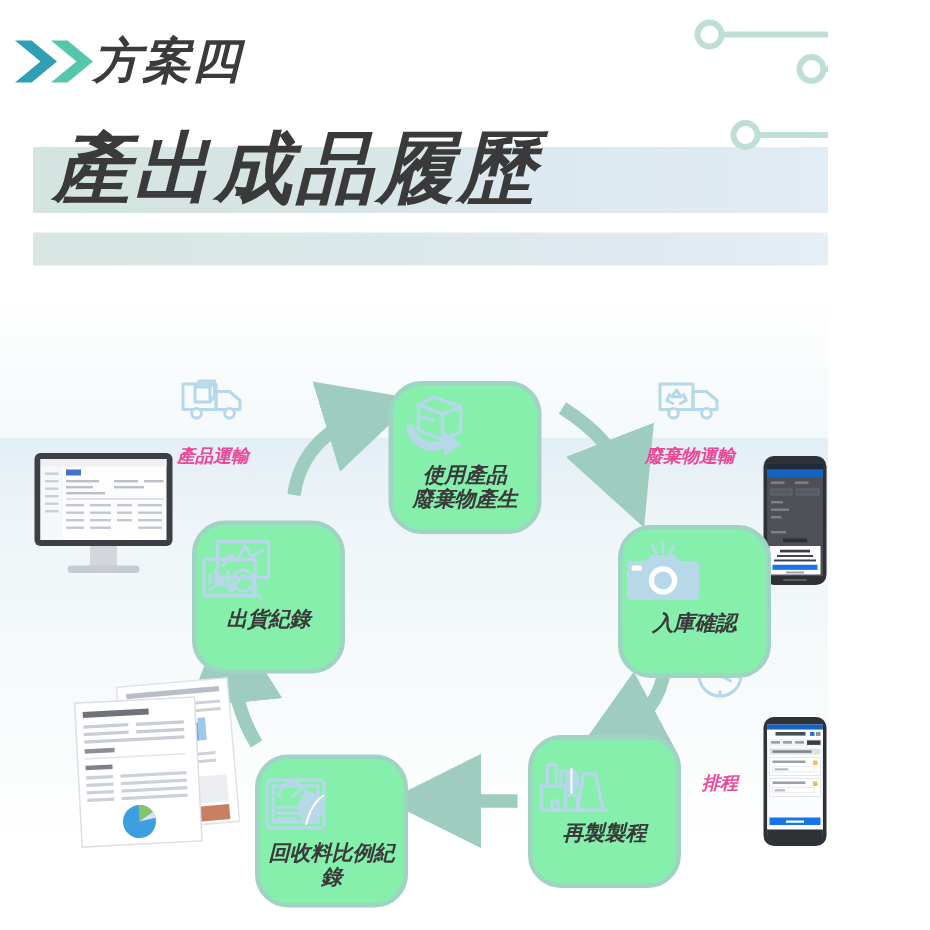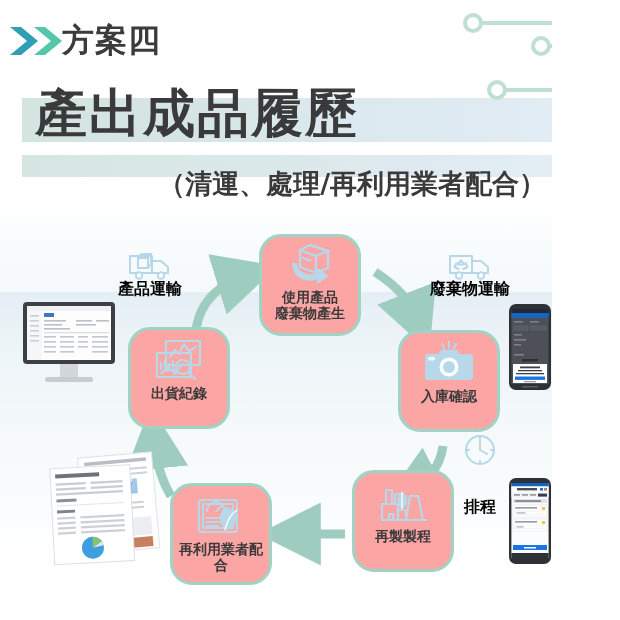--- a/index.html
+++ b/index.html
@@ -2,21 +2,21 @@
 <html><head>
 <meta charset="utf-8">
 <style>
   html,body{margin:0;padding:0;}
   body{
     width:620px;height:620px;overflow:hidden;
     background:#ffffff;
     font-family:"Liberation Sans","DejaVu Sans",sans-serif;
     position:relative;
   }
-  #stage{position:absolute;inset:0;width:552px;height:620px;overflow:hidden;background:#fff;}
+  #stage{position:absolute;inset:0;width:552px;height:620px;overflow:hidden;background:#fff;font-style:italic;}
 
   
   .bg-wash{position:absolute;left:0;right:0;pointer-events:none;}
   .wash-lower{
     top:292px;height:328px;
     background:linear-gradient(180deg,#e4eef5 0%,#eef5f8 18%,#f6fafb 48%,#ffffff 82%);
   }
   .wash-mid{
     top:196px;height:120px;
     background:linear-gradient(180deg,rgba(255,255,255,0) 0%,rgba(229,241,246,.55) 100%);
@@ -48,45 +48,46 @@
     font-size:27px;font-weight:bold;color:#3a3a3a;letter-spacing:0px;
     font-family:"DejaVu Sans","Liberation Sans",sans-serif;
     white-space:nowrap;line-height:36px;
   }
 
   .circuit{position:absolute;left:440px;top:0px;width:180px;height:110px;}
 
   
   .node{
     position:absolute;width:102px;height:102px;border-radius:22px;
-    background:#fca5a5;
+    background:#86efac;
     border:3px solid #9fd3c4;
     box-sizing:border-box;
-    display:flex;flex-direction:column;align-items:center;justify-content:flex-start;
+    display:flex;flex-direction:column;justify-content:flex-start;
     box-shadow:0 0 0 0 rgba(0,0,0,0);
+    margin-top:20px;
   }
   .node .nicon{margin-top:7px;width:54px;height:46px;display:block;}
   .node .nlabel{
     margin-top:2px;font-size:14px;font-weight:bold;color:#3a3a3a;
     font-family:"DejaVu Sans","Liberation Sans",sans-serif;
     text-align:center;line-height:16px;letter-spacing:0px;white-space:pre-line;
   }
   .node.two .nicon{margin-top:4px;}
   #node-use{left:259px;top:234px;}
-  #node-in{left:398px;top:330px;}
+  #node-in{left:412px;top:330px;}
   #node-remake{left:352px;top:470px;}
   #node-trace{left:170px;top:483px;}
   #node-ship{left:128px;top:327px;}
 
   
   .sidelab{position:absolute;display:flex;flex-direction:column;align-items:center;}
   .sidelab .slicon{display:block;}
   .sidelab .sltext{
-    font-size:16px;font-weight:bold;color:#000000;letter-spacing:0px;
-    font-family:"DejaVu Sans","Liberation Sans",sans-serif;line-height:14px;margin-top:0;
+    font-size:12px;font-weight:bold;color:#ec4899;letter-spacing:0px;
+    font-family:"DejaVu Sans","Liberation Sans",sans-serif;line-height:14px;margin-top:15px;
     white-space:nowrap;
   }
   #lab-prod{left:118px;top:248px;}
   #lab-waste{left:430px;top:248px;}
   #lab-sched{left:462px;top:432px;gap:32px;}
 
   .arrows{position:absolute;left:0;top:0;width:620px;height:620px;pointer-events:none;}
 
   
   .device{position:absolute;}
@@ -106,21 +107,20 @@
   <div class="band band-1"></div>
   <div class="band band-2"></div>
 
   <svg class="chev" viewBox="0 0 56 34">
     <path d="M2 3 L19 17 L2 31 L13 31 L30 17 L13 3 Z" fill="#2f9fb5"></path>
     <path d="M26 3 L43 17 L26 31 L37 31 L54 17 L37 3 Z" fill="#56c6ab"></path>
   </svg>
 
   <div class="kicker">方案四</div>
   <div class="maintitle">產出成品履歷</div>
-  <div class="subtitle">（清運、處理/再利用業者配合）</div>
 
   <svg class="circuit" viewBox="0 0 180 110">
     <g stroke="#bfdfd4" stroke-width="4" fill="none">
       <line x1="33" y1="23" x2="180" y2="23"></line>
       <line x1="101" y1="46" x2="180" y2="46"></line>
       <line x1="147" y1="69" x2="180" y2="69"></line>
       <line x1="57" y1="90" x2="180" y2="90"></line>
       <circle cx="33" cy="23" r="8" fill="#ffffff"></circle>
       <circle cx="101" cy="46" r="8" fill="#ffffff"></circle>
       <circle cx="147" cy="69" r="8" fill="#ffffff"></circle>
@@ -403,21 +403,21 @@
         <rect x="9" y="11" width="30" height="24"></rect>
         <path d="M13 18 A9 9 0 0 1 31 18"></path>
         <path d="M22 18 L28 13"></path>
         <path d="M12 25 L29 25"></path>
           <path d="M12 29 L29 29"></path>
           <path d="M12 33 L24 33"></path>
       </g>
       <path d="M32 14 C46 16 46 34 31 37 C24 31 24 18 32 14 Z" fill="#b6d8e8"></path>
       <path d="M31 37 C33 28 37 21 43 17" stroke="#ffffff" stroke-width="1.4" fill="none"></path>
     </svg>
-    <div class="nlabel">再利用業者配合</div>
+    <div class="nlabel">回收料比例紀錄</div>
   </div>
 
   <div class="node" id="node-ship">
     <svg class="nicon" viewBox="0 0 54 46">
       <g fill="none" stroke="#b6d8e8" stroke-width="2.2" stroke-linejoin="round" stroke-linecap="round">
         <rect x="14" y="4" width="34" height="24"></rect>
         <path d="M18 20 L23 13 L27 17 L32 7 L37 14 L44 10"></path>
         <rect x="5" y="16" width="34" height="24"></rect>
         <path d="M9 32 L9 26"></path>
           <path d="M13 32 L13 23"></path>

